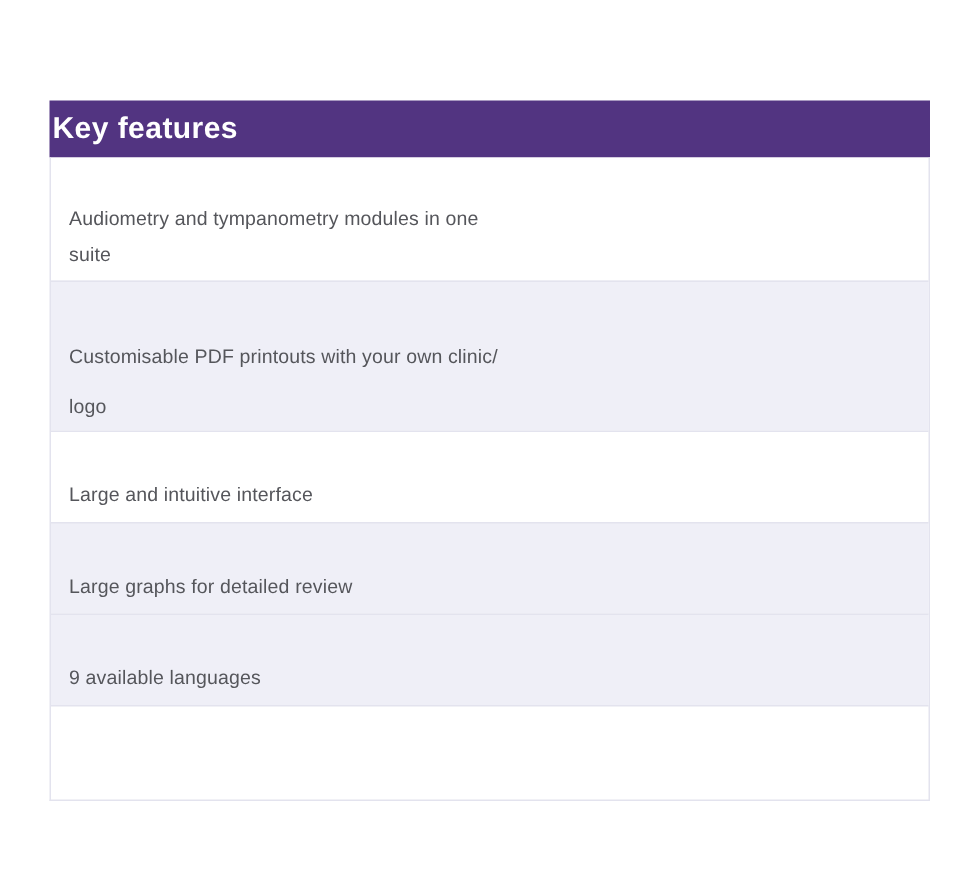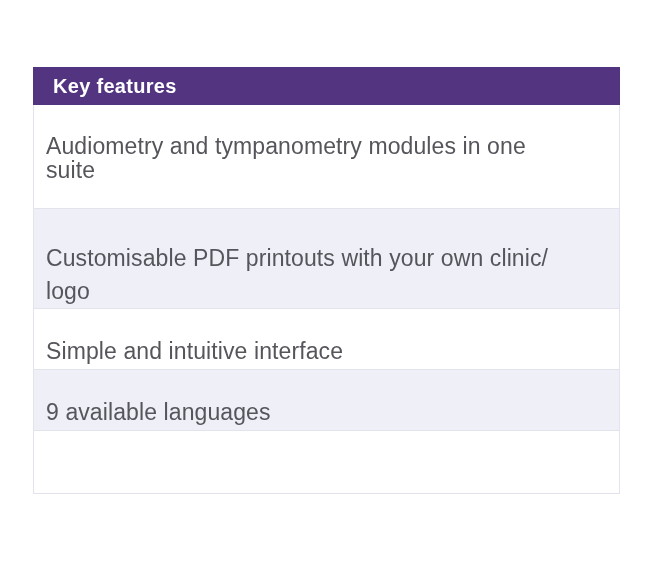--- a/index.html
+++ b/index.html
@@ -22,63 +22,66 @@
     position:absolute;
     left:33px; top:67px;
     width:587px;
   }
   .table-header{
     height:38px;
     background:var(--purple);
     color:var(--header-text);
     display:flex;
     align-items:center;
-    padding:0 20px;
+    padding:0 2px;
     font-size:20px;
     font-weight:600;
     letter-spacing:.3px;
   }
   .table-body{
     border:1px solid var(--border);
     border-top:none;
     background:#ffffff;
   }
   .feature-row{
-    font-size:23px;
+    font-size:13px;
     line-height:24px;
     color:var(--text);
     padding:5px 12px;
     white-space:pre-line;
     border-top:1px solid var(--border);
     letter-spacing:.1px;
   }
   .feature-row:first-child{ border-top:none; }
   .feature-row.alt{ background:var(--lavender); }
   .feature-row.single{ padding-top:6px; padding-bottom:6px; }
-  .feature-row.loose{ line-height:33px; padding-top:0; padding-bottom:0;margin-top:21px; }
+  .feature-row.loose{ line-height:33px; padding-top:0; padding-bottom:0; }
   .feature-row.pad-lg{ padding-top:7px; padding-bottom:7px; }
 </style>
 </head>
 <body>
 
 <div class="features-table">
   <div class="table-header">
     <span>Key features</span>
   </div>
   <div class="table-body">
     <div class="feature-row">
       <span>Audiometry and tympanometry modules in one
 suite</span>
     </div>
     <div class="feature-row alt loose">
       <span>Customisable PDF printouts with your own clinic/
 logo</span>
     </div>
     <div class="feature-row single">
-      <span>Simple and intuitive interface</span>
+      <span>Large and intuitive interface</span>
+    </div>
+    <div class="feature-row alt single">
+      <span>Large graphs for detailed review</span>
     </div>
     <div class="feature-row alt single">
       <span>9 available languages</span>
     </div>
     <div class="feature-row pad-lg">
       
     </div>
 
   </div>
 </div>

